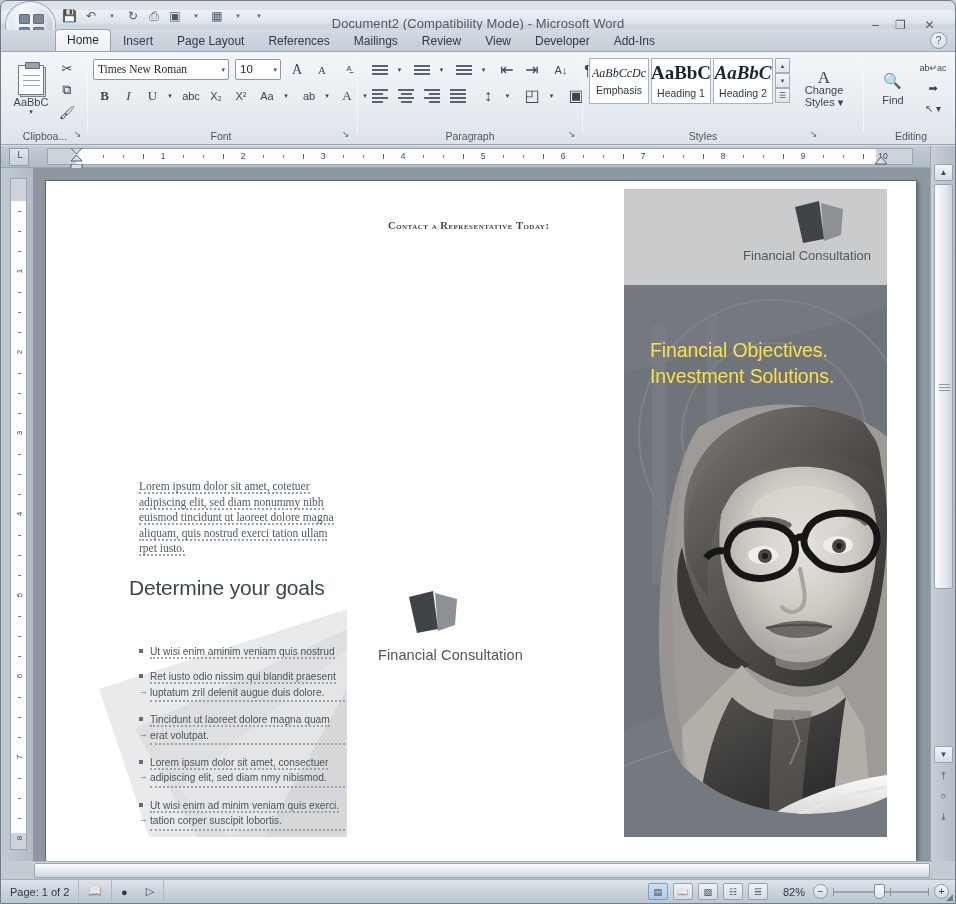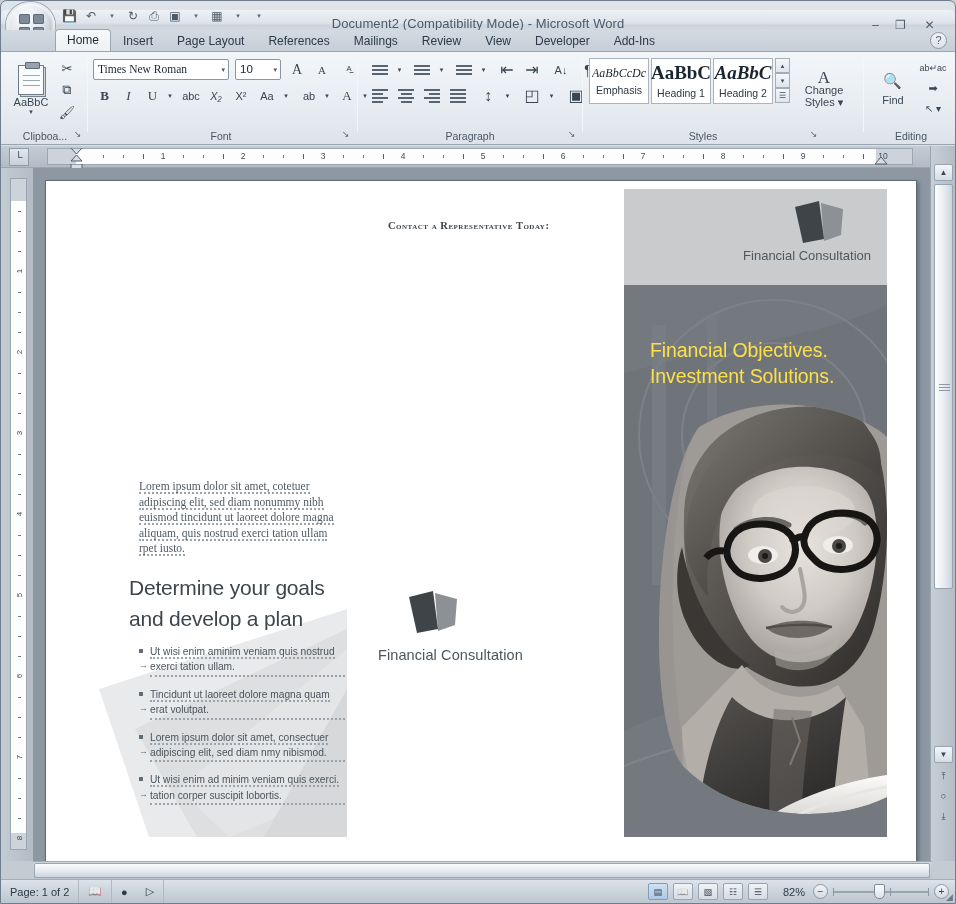--- a/index.html
+++ b/index.html
@@ -140,21 +140,21 @@
   .combo-arrow { position:absolute; right:3px; top:6px; font-size:7px; color:#4a5663; }
   #grow-font { left:196px; top:5px; width:24px; height:21px; font-size:14px; font-family:"Liberation Serif",serif; }
   #shrink-font { left:221px; top:5px; width:24px; height:21px; font-size:11px; font-family:"Liberation Serif",serif; }
   #clear-fmt { left:248px; top:5px; width:24px; height:21px; font-size:11px; }
   .fr2 { top:31px; height:21px; }
   #bold-btn { left:4px; width:23px; font-weight:bold; font-size:13px; font-family:"Liberation Serif",serif;}
   #italic-btn { left:28px; width:23px; font-style:italic; font-size:13px; font-family:"Liberation Serif",serif;}
   #uline-btn { left:52px; width:23px; font-size:13px; font-family:"Liberation Serif",serif;}
   #uline-arrow { left:75px; width:12px; font-size:7px; }
   #strike-btn { left:90px; width:24px; font-size:11px; }
-  #sub-btn { left:115px; width:24px; font-size:11px;font-style:italic; }
+  #sub-btn { left:115px; width:24px; font-size:11px; }
   #sup-btn { left:140px; width:24px; font-size:11px; }
   #case-btn { left:165px; width:26px; font-size:11px; }
   #case-arrow { left:191px; width:12px; font-size:7px; }
   #highlight-btn { left:208px; width:24px; font-size:11px; }
   #highlight-arrow { left:232px; width:12px; font-size:7px; }
   #fontcolor-btn { left:246px; width:24px; font-size:13px; font-family:"Liberation Serif",serif;}
   #fontcolor-arrow { left:270px; width:12px; font-size:7px; }
 
   
   #g-para { left:360px; width:218px; }
@@ -703,26 +703,28 @@
             <polygon points="268,420 268,648 70,648 20,500" fill="#e9eaeb"></polygon>
             <polygon points="268,440 268,648 118,648 56,540" fill="#dedfe0"></polygon>
             <polygon points="268,460 268,600 150,648 100,600" fill="#e4e5e6"></polygon>
             <polygon points="268,500 268,648 185,648" fill="#d7d8d9"></polygon>
           </svg>
           <div id="lorem">
             <span class="sq">Lorem ipsum dolor sit amet, cotetuer adipiscing elit, sed diam nonummy nibh euismod tincidunt ut laoreet dolore magna aliquam, quis nostrud exerci tation ullam rpet iusto.</span>
           </div>
           <div id="headline2">
             <div>Determine your goals</div>
-            <div>and develop a plan</div>
           </div>
           <div id="bullets">
             <div class="bul">
               <span class="sq">Ut wisi enim aminim veniam quis nostrud</span>
-              <span class="l2 sq">exerci tation ullam.</span>
+            </div>
+            <div class="bul">
+              <span class="sq">Ret iusto odio nissim qui blandit praesent</span>
+              <span class="l2 sq">luptatum zril delenit augue duis dolore.</span>
             </div>
             <div class="bul">
               <span class="sq">Tincidunt ut laoreet dolore magna quam</span>
               <span class="l2 sq">erat volutpat.</span>
             </div>
             <div class="bul">
               <span class="sq">Lorem ipsum dolor sit amet, consectuer</span>
               <span class="l2 sq">adipiscing elit, sed diam nmy nibismod.</span>
             </div>
             <div class="bul">

